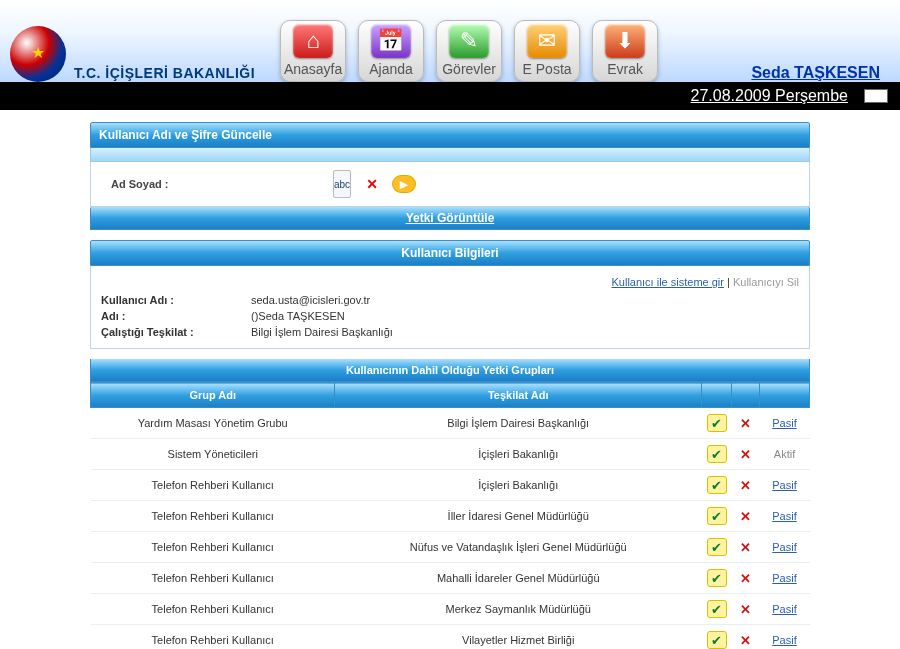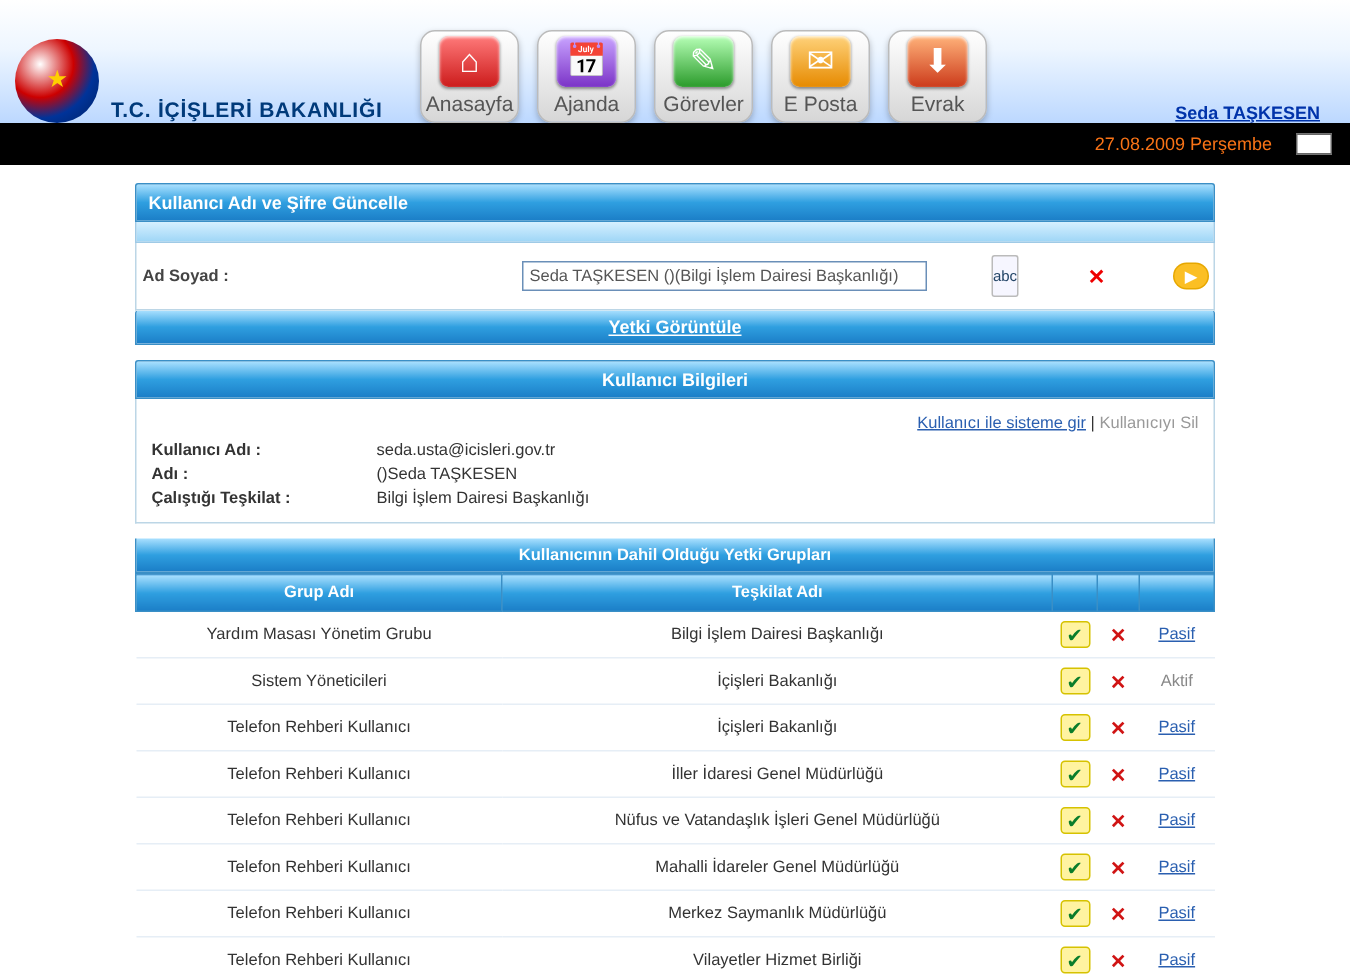--- a/index.html
+++ b/index.html
@@ -49,54 +49,54 @@
     box-shadow:inset 0 1px 2px rgba(255,255,255,.8),0 1px 2px rgba(0,0,0,.4);
     font-size:22px; color:#fff;
   }
   .nav-btn .lbl{ font-size:14px; color:#555; margin-top:3px; }
   .g-red{background:linear-gradient(#ff7a7a,#cc1b1b);} 
   .g-purple{background:linear-gradient(#c9a4ff,#7b33c7);}
   .g-green{background:linear-gradient(#b6ffb6,#2b9b2b);}
   .g-orange{background:linear-gradient(#ffd27a,#e68a00);}
   .g-red2{background:linear-gradient(#ffb27a,#cc3b1b);}
 
-  .user-link-wrap{ margin-left:auto; margin-right:20px; font-size:12px; }
+  .user-link-wrap{ margin-left:auto; margin-right:20px; font-size:16px; }
   .user-link{ color:#0033aa; font-weight:bold; text-decoration:underline; cursor:pointer;}
 
   
   .black-bar{
     height:28px; background:#000; display:flex; align-items:center; padding:0 12px;
     gap:8px;
   }
   .pill-btn{
     background:#000; color:#fff; border:1px solid #888; border-radius:3px;
     padding:4px 14px; font-size:11px; cursor:pointer;
   }
   .pill-btn + .pill-btn{ margin-left:6px; }
   .black-bar .spacer{flex:1}
-  .date-txt{ color:#f97316; font-size:12px; margin-right:8px;}
+  .date-txt{ color:#ffffff; font-size:16px; margin-right:8px;text-decoration:underline;}
   .rb{background:#fff;width:24px;height:14px;border:1px solid #666;}
 
   
   .page{ padding:12px 0 0 0; display:flex; justify-content:center; }
   .panel{ width:720px; }
 
   .sec-title, .sec-sub, .sec-band, .col-head {
     background:linear-gradient(#a9e0ff,#2f9fe0 50%,#1b7ec7);
     color:#fff; font-weight:bold;
     border:1px solid #3a8fc6;
   }
   .sec-title{ padding:5px 8px; font-size:12px; border-radius:2px 2px 0 0;}
   .sec-spacer{
     height:14px; background:linear-gradient(#d6f0ff,#9fd6f6);
     border:1px solid #9fcae6; border-top:0;
   }
   .form-row{
     border:1px solid #bcd6e6; border-top:0; background:#fff;
-    padding:8px 4px; display:flex; align-items:center; gap:12px;justify-content:space-between;
+    padding:8px 20px; display:flex; align-items:center; gap:12px;
   }
   .form-label{ width:210px; font-weight:bold; color:#444;}
   .txt-input{
     flex:1; max-width:270px; height:20px; border:1px solid #6a8fb8;
     padding:2px 4px; font-size:11px; color:#555;
   }
   .mini-ico{
     width:18px;height:28px;border:1px solid #bbb;border-radius:2px;
     display:inline-flex;align-items:center;justify-content:center;font-size:10px;cursor:pointer;
     background:#f6f6ff;color:#246;
@@ -183,21 +183,20 @@
 </div>
 
 <div class="page">
   <div class="panel">
 
     <div class="sec-title">Kullanıcı Adı ve Şifre Güncelle</div>
     <div class="sec-spacer"></div>
 
     <div class="form-row">
       <span class="form-label">Ad Soyad :</span>
-      <input class="txt-input" type="text" value="Seda TAŞKESEN ()(Bilgi İşlem Dairesi Başkanlığı)" style="">
       <span class="mini-ico">abc</span>
       <span class="mini-ico mini-x">✕</span>
       <span class="mini-go">▶</span>
     </div>
 
     <div class="sec-title band-center">Yetki Görüntüle</div>
 
     <div style="height:10px"></div>
 
     <div class="sec-title" style="text-align:center">Kullanıcı Bilgileri</div>

